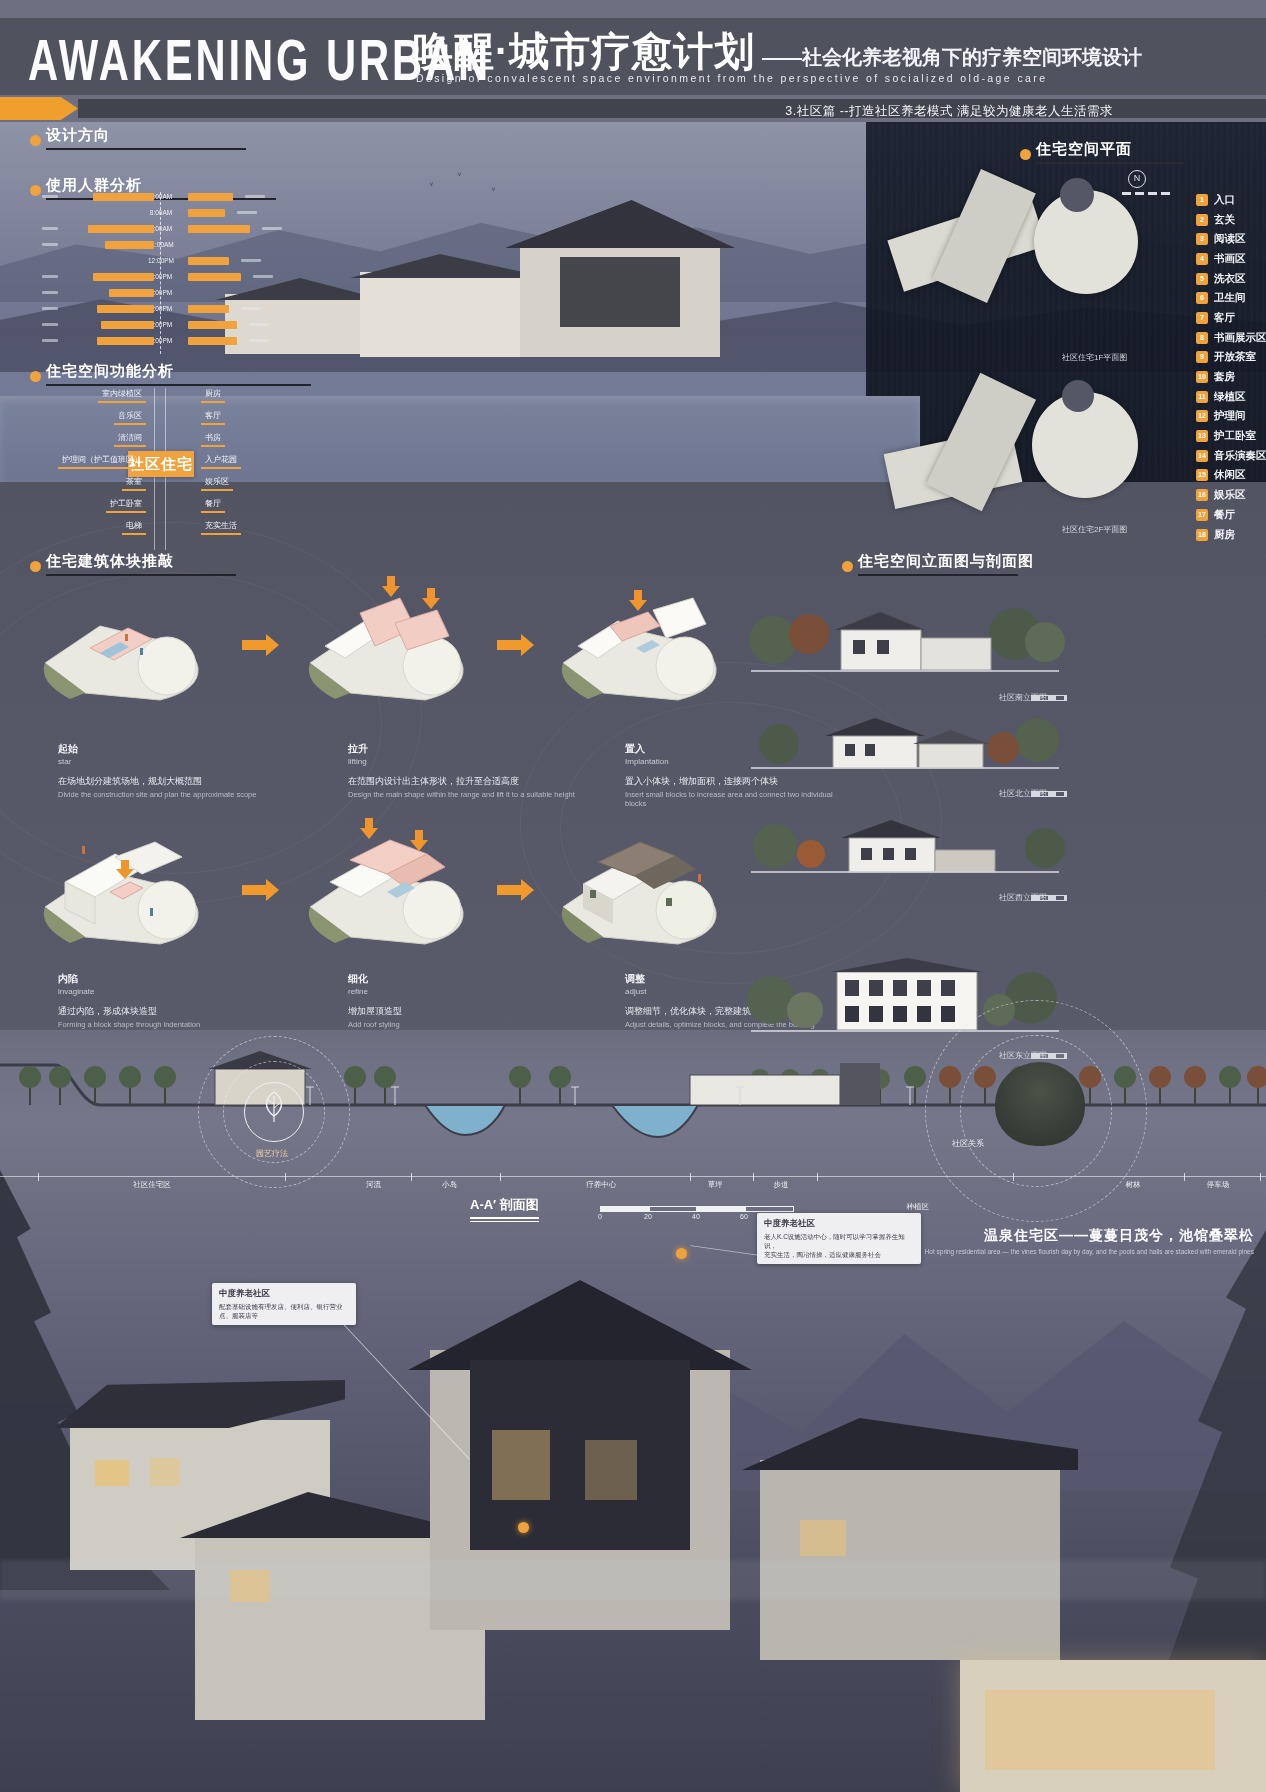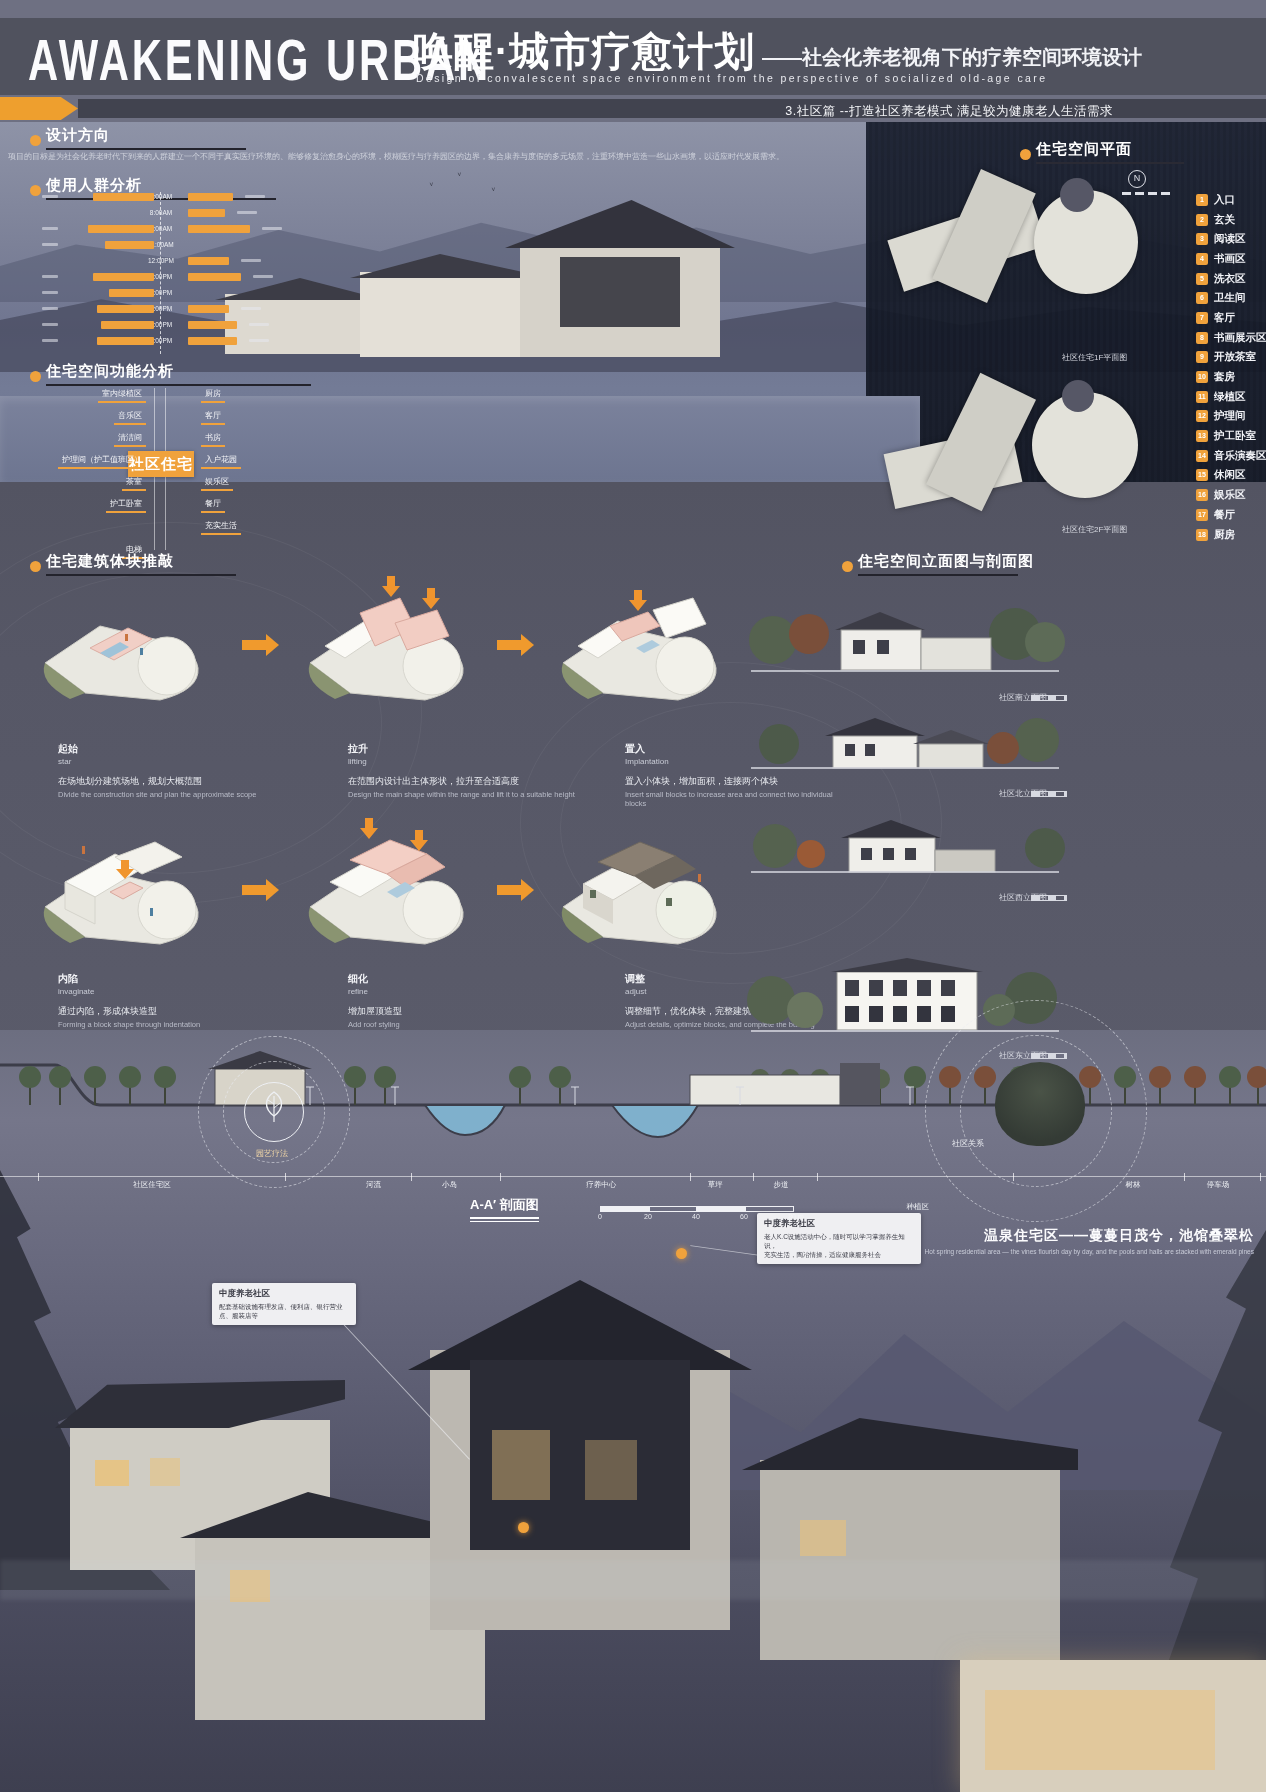--- a/index.html
+++ b/index.html
@@ -193,21 +193,20 @@
     <div class="chev"></div>
     <div class="bar"></div>
     <div id="tag-text">3.社区篇 --打造社区养老模式 满足较为健康老人生活需求</div>
   </div>
 
   <div class="sec" style="left:46px;top:126px;">
     <span class="dot"></span>
     <div class="t">设计方向</div>
     <div class="rule" style="width:200px;"></div>
   </div>
-  <div class="abs tiny" style="left:8px;top:151px;width:1120px;">项目的目标是为社会化养老时代下到来的人群建立一个不同于真实医疗环境的、能够修复治愈身心的环境，模糊医疗与疗养园区的边界，集合康养与度假的多元场景，注重环境中营造一些山水画境，以适应时代发展需求。</div>
 
   <div class="sec" style="left:46px;top:176px;">
     <span class="dot"></span>
     <div class="t">使用人群分析</div>
     <div class="rule" style="width:230px;"></div>
   </div>
   <div class="abs" id="sched">
     <div class="axis"></div>
   <div class="srow" style="top: 0px;">
         <span class="time">7:00AM</span>
@@ -280,21 +279,21 @@
   </div>
   <div class="abs" id="func">
     <div class="mid"></div>
     <div class="node">社区住宅</div>
   <div class="flabel" style="right: 140px; top: 0px;">室内绿植区</div>
       <div class="flabel" style="right: 140px; top: 22px;">音乐区</div>
       <div class="flabel" style="right: 140px; top: 44px;">清洁间</div>
       <div class="flabel" style="right: 140px; top: 66px;">护理间（护工值班区）</div>
       <div class="flabel" style="right: 140px; top: 88px;">茶室</div>
       <div class="flabel" style="right: 140px; top: 110px;">护工卧室</div>
-      <div class="flabel" style="right: 140px; top: 132px; margin-top: 24px;">电梯</div>
+      <div class="flabel" style="right: 140px; top: 132px;">电梯</div>
       <div class="flabel" style="left: 165px; top: 0px;">厨房</div>
       <div class="flabel" style="left: 165px; top: 22px;">客厅</div>
       <div class="flabel" style="left: 165px; top: 44px;">书房</div>
       <div class="flabel" style="left: 165px; top: 66px;">入户花园</div>
       <div class="flabel" style="left: 165px; top: 88px;">娱乐区</div>
       <div class="flabel" style="left: 165px; top: 110px;">餐厅</div>
       <div class="flabel" style="left: 165px; top: 132px;">充实生活</div>
     </div>
 
   <div class="sec" style="left:1036px;top:140px;">

